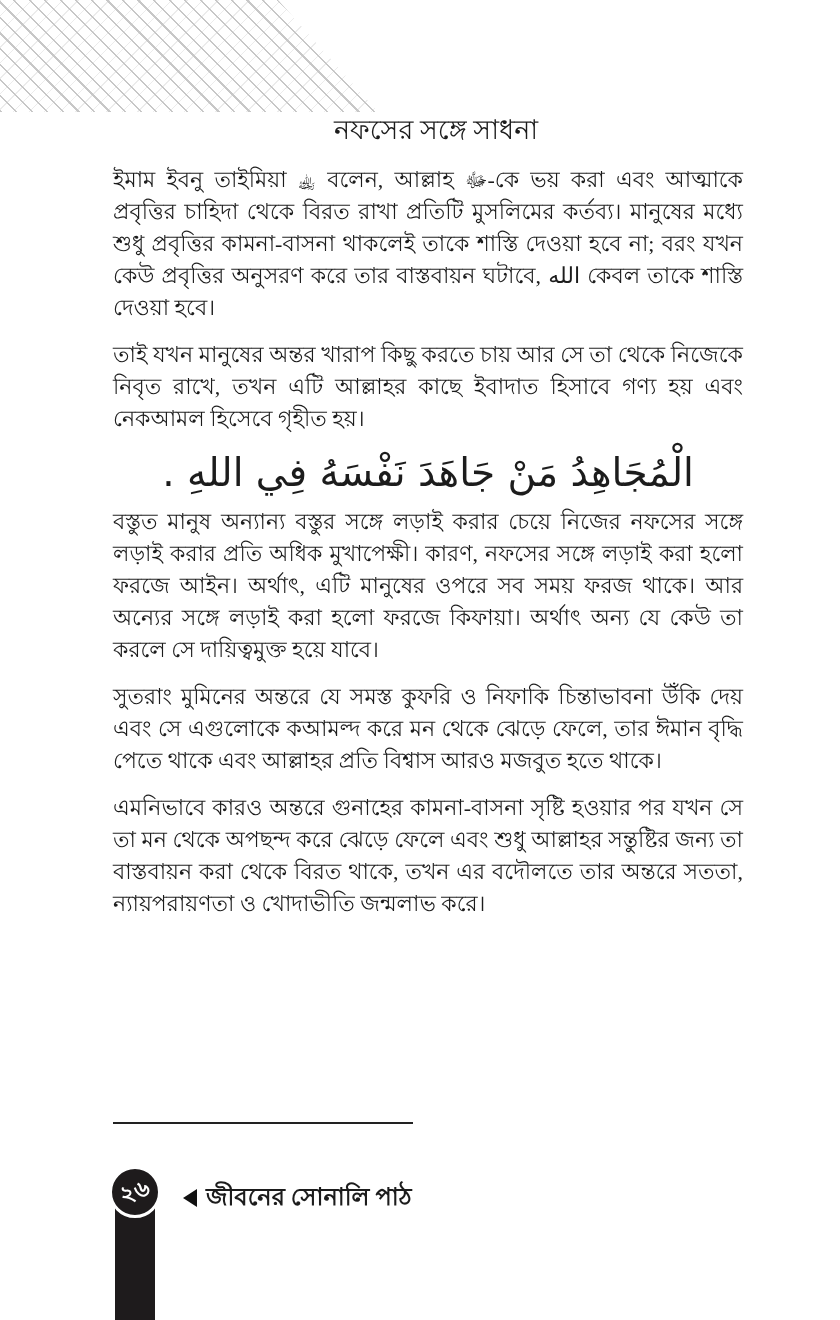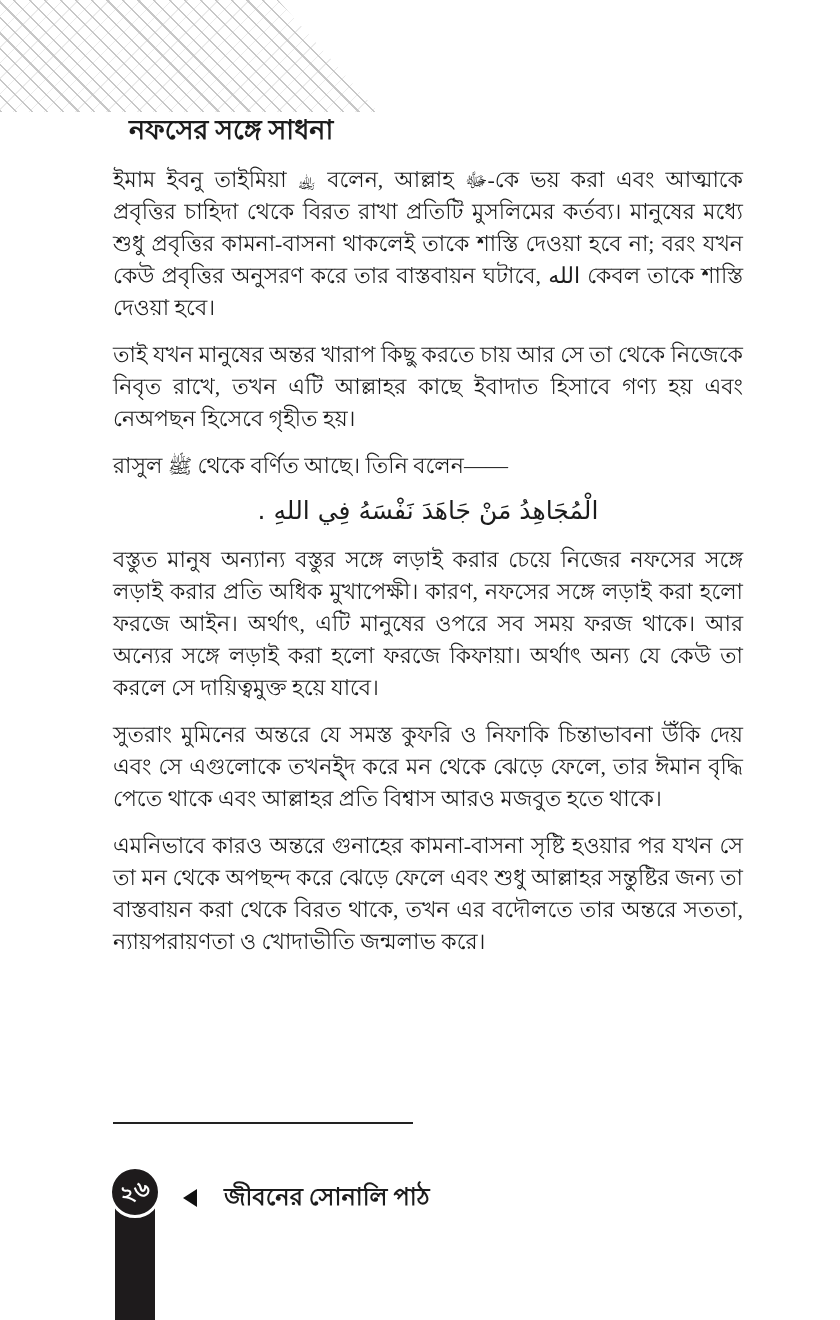--- a/index.html
+++ b/index.html
@@ -34,40 +34,40 @@
     top: 112px;
     width: 630px;
     font-size: 22px;
     line-height: 32px;
     text-align: justify;
   }
 
   .heading {
     font-size: 27px;
     line-height: 36px;
-    font-weight: bold;
+    font-weight: normal;
     margin: 0 0 16px 16px;
-    text-align: left;
+    text-align: center;
   }
 
   .para { margin: 0 0 15px 0; }
   .para:last-child { margin-bottom: 11px; }
 
   .hadith-intro { margin: 0 0 6px 0; text-align: left; }
 
   .honorific {
     font-family: "DejaVu Sans", sans-serif;
     font-size: 20px;
   }
 
   .arabic {
     direction: rtl;
     text-align: center;
     font-family: "DejaVu Sans", sans-serif;
-    font-size: 25px;
+    font-size: 39px;
     line-height: 46px;
     margin: 4px 0 10px 0;
   }
 
   .quote {
     margin: 0 0 16px 42px;
     text-align: left;
   }
 
   .fn-ref {
@@ -121,21 +121,21 @@
     font-size: 23px;
     font-weight: bold;
     transform: rotate(-18deg);
   }
   .running-title {
     position: absolute;
     left: 183px;
     top: 1178px;
     display: flex;
     align-items: center;
-    gap: 27px;
+    gap: 9px;
   }
   .tri-left {
     width: 0; height: 0;
     border-top: 9px solid transparent;
     border-bottom: 9px solid transparent;
     border-right: 14px solid #111111;
   }
   .book-title {
     font-size: 24px;
     font-weight: bold;
@@ -149,31 +149,28 @@
 
 <div class="content">
 
   <h1 class="heading">নফসের সঙ্গে সাধনা</h1>
 
   <p class="para"><span>ইমাম ইবনু তাইমিয়া</span>
     <span class="honorific">﵀</span>
     <span>বলেন, আল্লাহ</span>
     <span class="honorific">ﷻ</span><span>-কে ভয় করা এবং আত্মাকে প্রবৃত্তির চাহিদা থেকে বিরত রাখা প্রতিটি মুসলিমের কর্তব্য। মানুষের মধ্যে শুধু প্রবৃত্তির কামনা-বাসনা থাকলেই তাকে শাস্তি দেওয়া হবে না; বরং যখন কেউ প্রবৃত্তির অনুসরণ করে তার বাস্তবায়ন ঘটাবে, الله কেবল তাকে শাস্তি দেওয়া হবে।</span></p>
 
-  <p class="para">তাই যখন মানুষের অন্তর খারাপ কিছু করতে চায় আর সে তা থেকে নিজেকে নিবৃত রাখে, তখন এটি আল্লাহর কাছে ইবাদাত হিসাবে গণ্য হয় এবং নেঅপছন হিসেবে গৃহীত হয়।</p>
+  <p class="para">তাই যখন মানুষের অন্তর খারাপ কিছু করতে চায় আর সে তা থেকে নিজেকে নিবৃত রাখে, তখন এটি আল্লাহর কাছে ইবাদাত হিসাবে গণ্য হয় এবং নেকআমল হিসেবে গৃহীত হয়।</p>
 
-  <p class="para hadith-intro"><span>রাসুল</span>
-    <span class="honorific">ﷺ</span>
-    <span>থেকে বর্ণিত আছে। তিনি বলেন——</span></p>
 
   <div class="arabic" dir="rtl">الْمُجَاهِدُ مَنْ جَاهَدَ نَفْسَهُ فِي اللهِ .</div>
 
 
   <p class="para">বস্তুত মানুষ অন্যান্য বস্তুর সঙ্গে লড়াই করার চেয়ে নিজের নফসের সঙ্গে লড়াই করার প্রতি অধিক মুখাপেক্ষী। কারণ, নফসের সঙ্গে লড়াই করা হলো ফরজে আইন। অর্থাৎ, এটি মানুষের ওপরে সব সময় ফরজ থাকে। আর অন্যের সঙ্গে লড়াই করা হলো ফরজে কিফায়া। অর্থাৎ অন্য যে কেউ তা করলে সে দায়িত্বমুক্ত হয়ে যাবে।</p>
-  <p class="para">সুতরাং মুমিনের অন্তরে যে সমস্ত কুফরি ও নিফাকি চিন্তাভাবনা উঁকি দেয় এবং সে এগুলোকে তখনই্দ করে মন থেকে ঝেড়ে ফেলে, তার ঈমান বৃদ্ধি পেতে থাকে এবং আল্লাহর প্রতি বিশ্বাস আরও মজবুত হতে থাকে।</p>
+  <p class="para">সুতরাং মুমিনের অন্তরে যে সমস্ত কুফরি ও নিফাকি চিন্তাভাবনা উঁকি দেয় এবং সে এগুলোকে কআমল্দ করে মন থেকে ঝেড়ে ফেলে, তার ঈমান বৃদ্ধি পেতে থাকে এবং আল্লাহর প্রতি বিশ্বাস আরও মজবুত হতে থাকে।</p>
   <p class="para">এমনিভাবে কারও অন্তরে গুনাহের কামনা-বাসনা সৃষ্টি হওয়ার পর যখন সে তা মন থেকে অপছন্দ করে ঝেড়ে ফেলে এবং শুধু আল্লাহর সন্তুষ্টির জন্য তা বাস্তবায়ন করা থেকে বিরত থাকে, তখন এর বদৌলতে তার অন্তরে সততা, ন্যায়পরায়ণতা ও খোদাভীতি জন্মলাভ করে।</p>
 
 </div>
 
 <div class="footnote-block">
   <hr class="footnote-rule">
 </div>
 
 <div class="spine-bar"></div>
 

